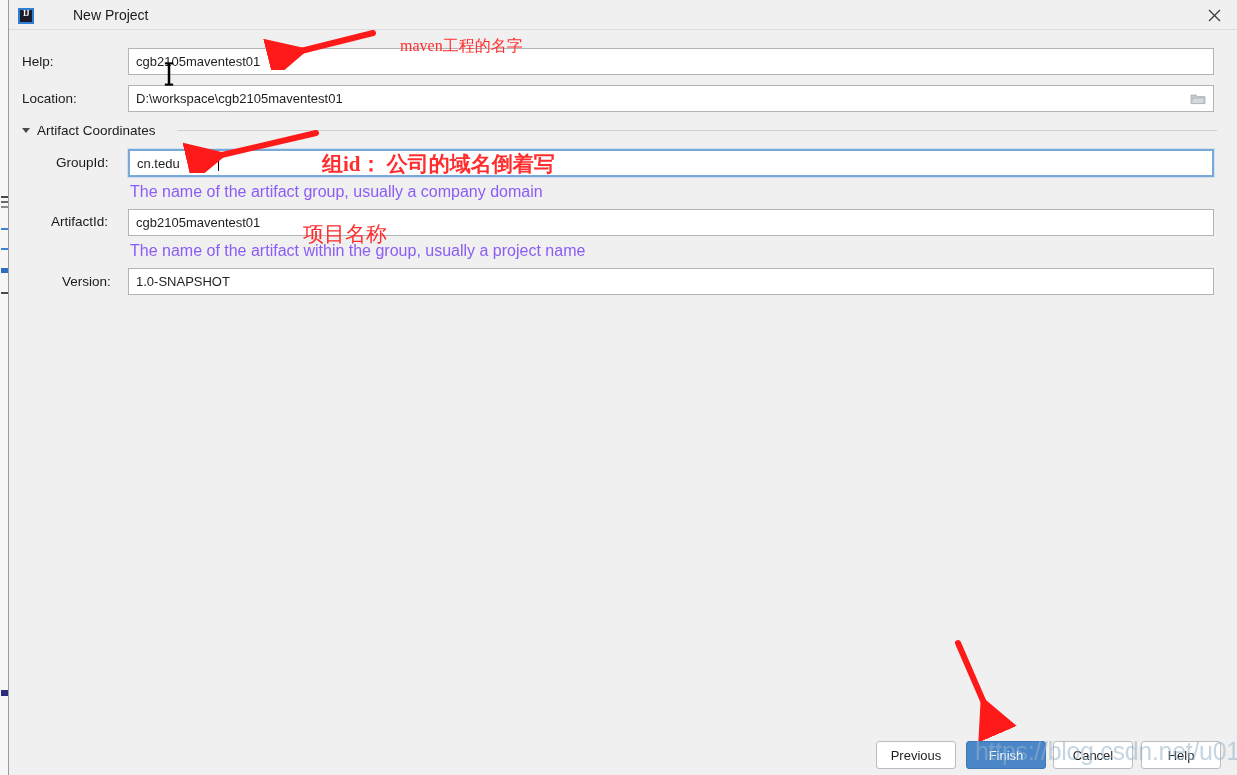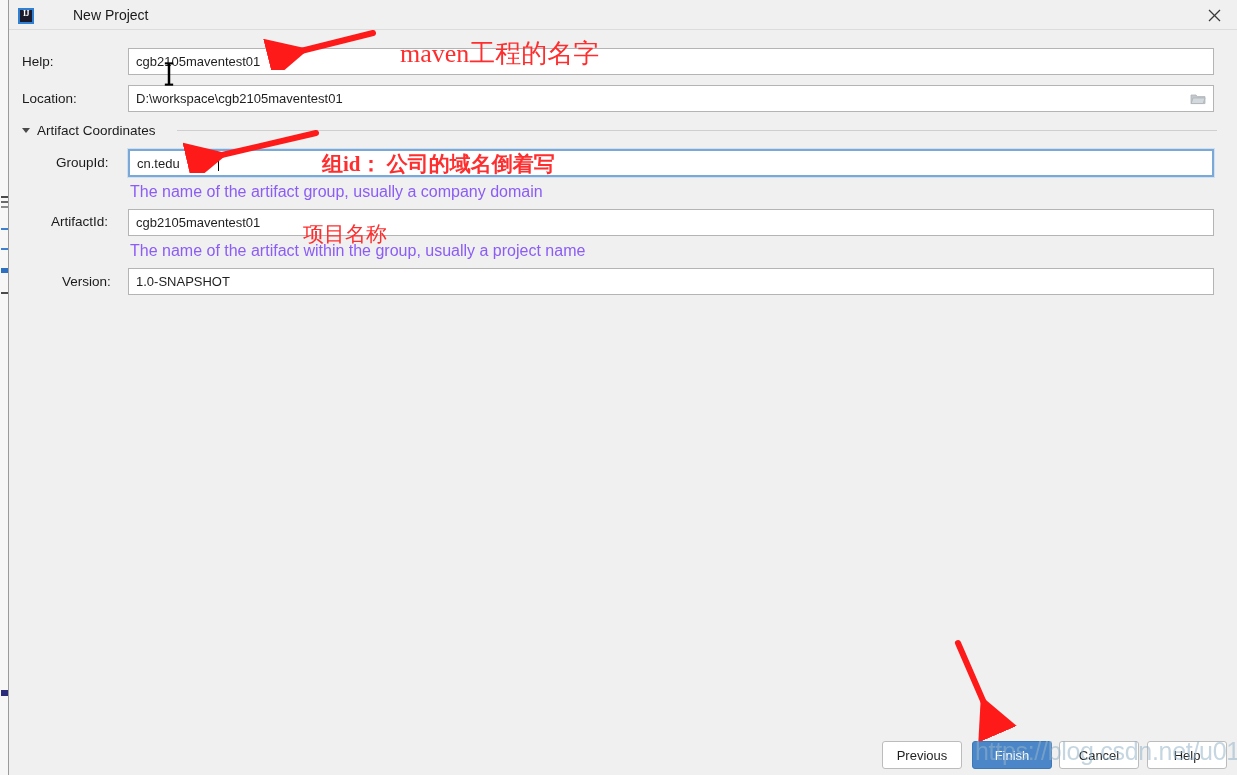--- a/index.html
+++ b/index.html
@@ -150,21 +150,20 @@
     background: #ffffff;
     border: 1px solid #bcbcbc;
     border-radius: 3px;
     font-size: 13px;
     color: #1f1f1f;
     display: flex;
     align-items: center;
     justify-content: center;
     cursor: pointer;
     font-family: "Liberation Sans", sans-serif;
-    margin-left: 6px;
   }
   .btn.primary {
     background: #4a86c8;
     border: 1px solid #3d77b5;
     color: #ffffff;
   }
 
   
   .annot {
     position: absolute;
@@ -275,21 +274,21 @@
   <div class="watermark">https://blog.csdn.net/u012632876</div>
 
   <svg class="annot-arrow" style="left:255px; top:28px;" width="125" height="42">
     <defs>
       <marker id="ah1" markerWidth="7" markerHeight="7" refX="5.5" refY="3.5" orient="auto">
         <path d="M7,0 L7,7 L0,3.5 z" fill="#ff1a1a"></path>
       </marker>
     </defs>
     <line x1="118" y1="5" x2="22" y2="29" stroke="#ff1a1a" stroke-width="6" stroke-linecap="round" marker-end="url(#ah1)"></line>
   </svg>
-  <div class="annot" style="left:400px; top:36px; font-size:26px;">maven工程的名字</div>
+  <div class="annot" style="left:400px; top:36px; font-size:16px;">maven工程的名字</div>
 
   <svg class="annot-arrow" style="left:178px; top:128px;" width="145" height="45">
     <defs>
       <marker id="ah2" markerWidth="7" markerHeight="7" refX="5.5" refY="3.5" orient="auto">
         <path d="M7,0 L7,7 L0,3.5 z" fill="#ff1a1a"></path>
       </marker>
     </defs>
     <line x1="138" y1="5" x2="18" y2="33" stroke="#ff1a1a" stroke-width="6" stroke-linecap="round" marker-end="url(#ah2)"></line>
   </svg>
   <div class="annot" style="left:322px; top:150px; font-size:21px;font-weight:bold;">组id： 公司的域名倒着写</div>

